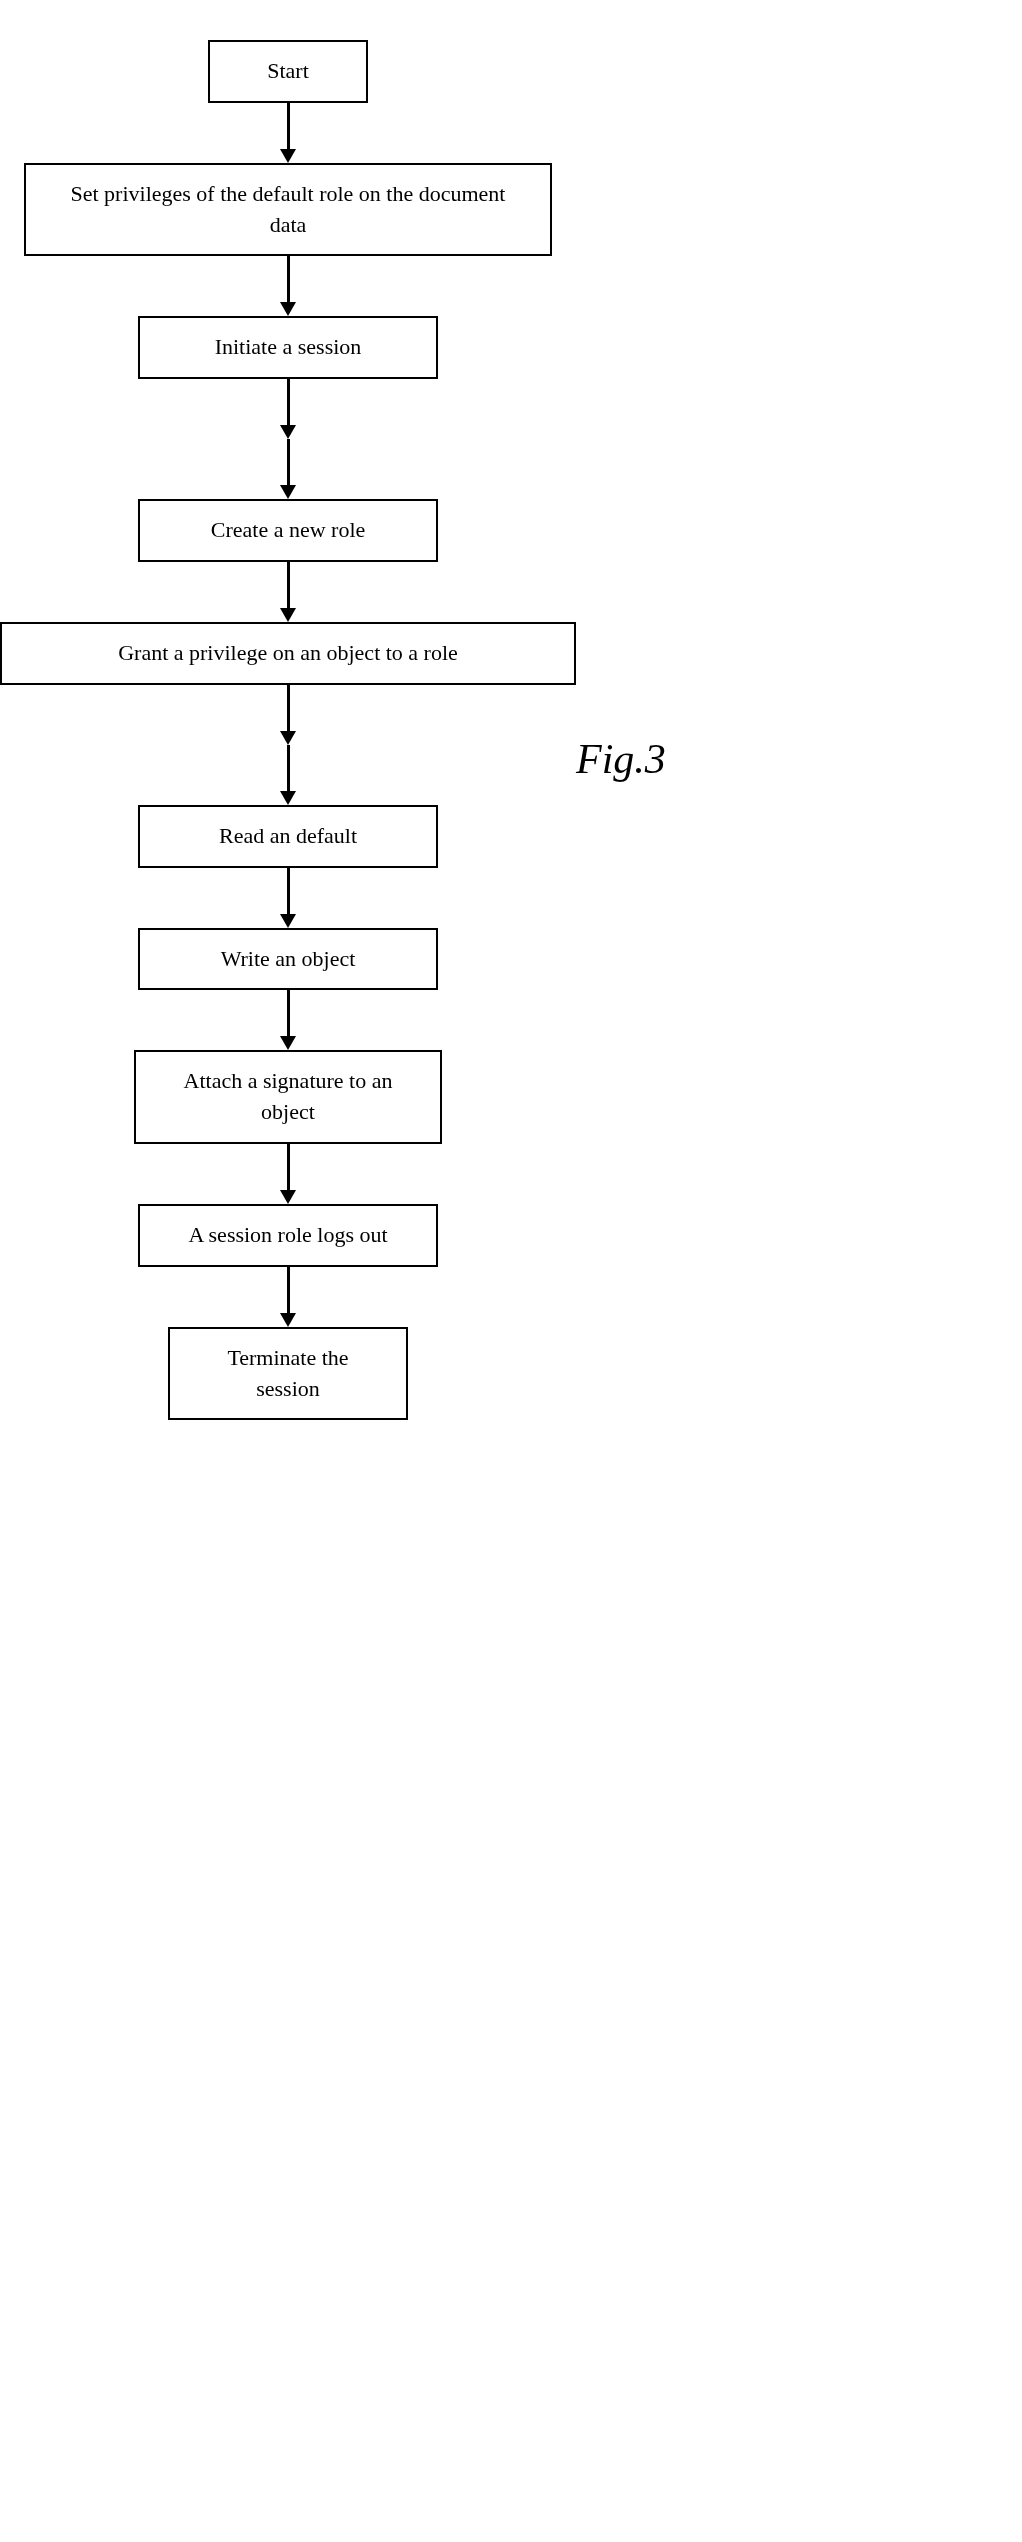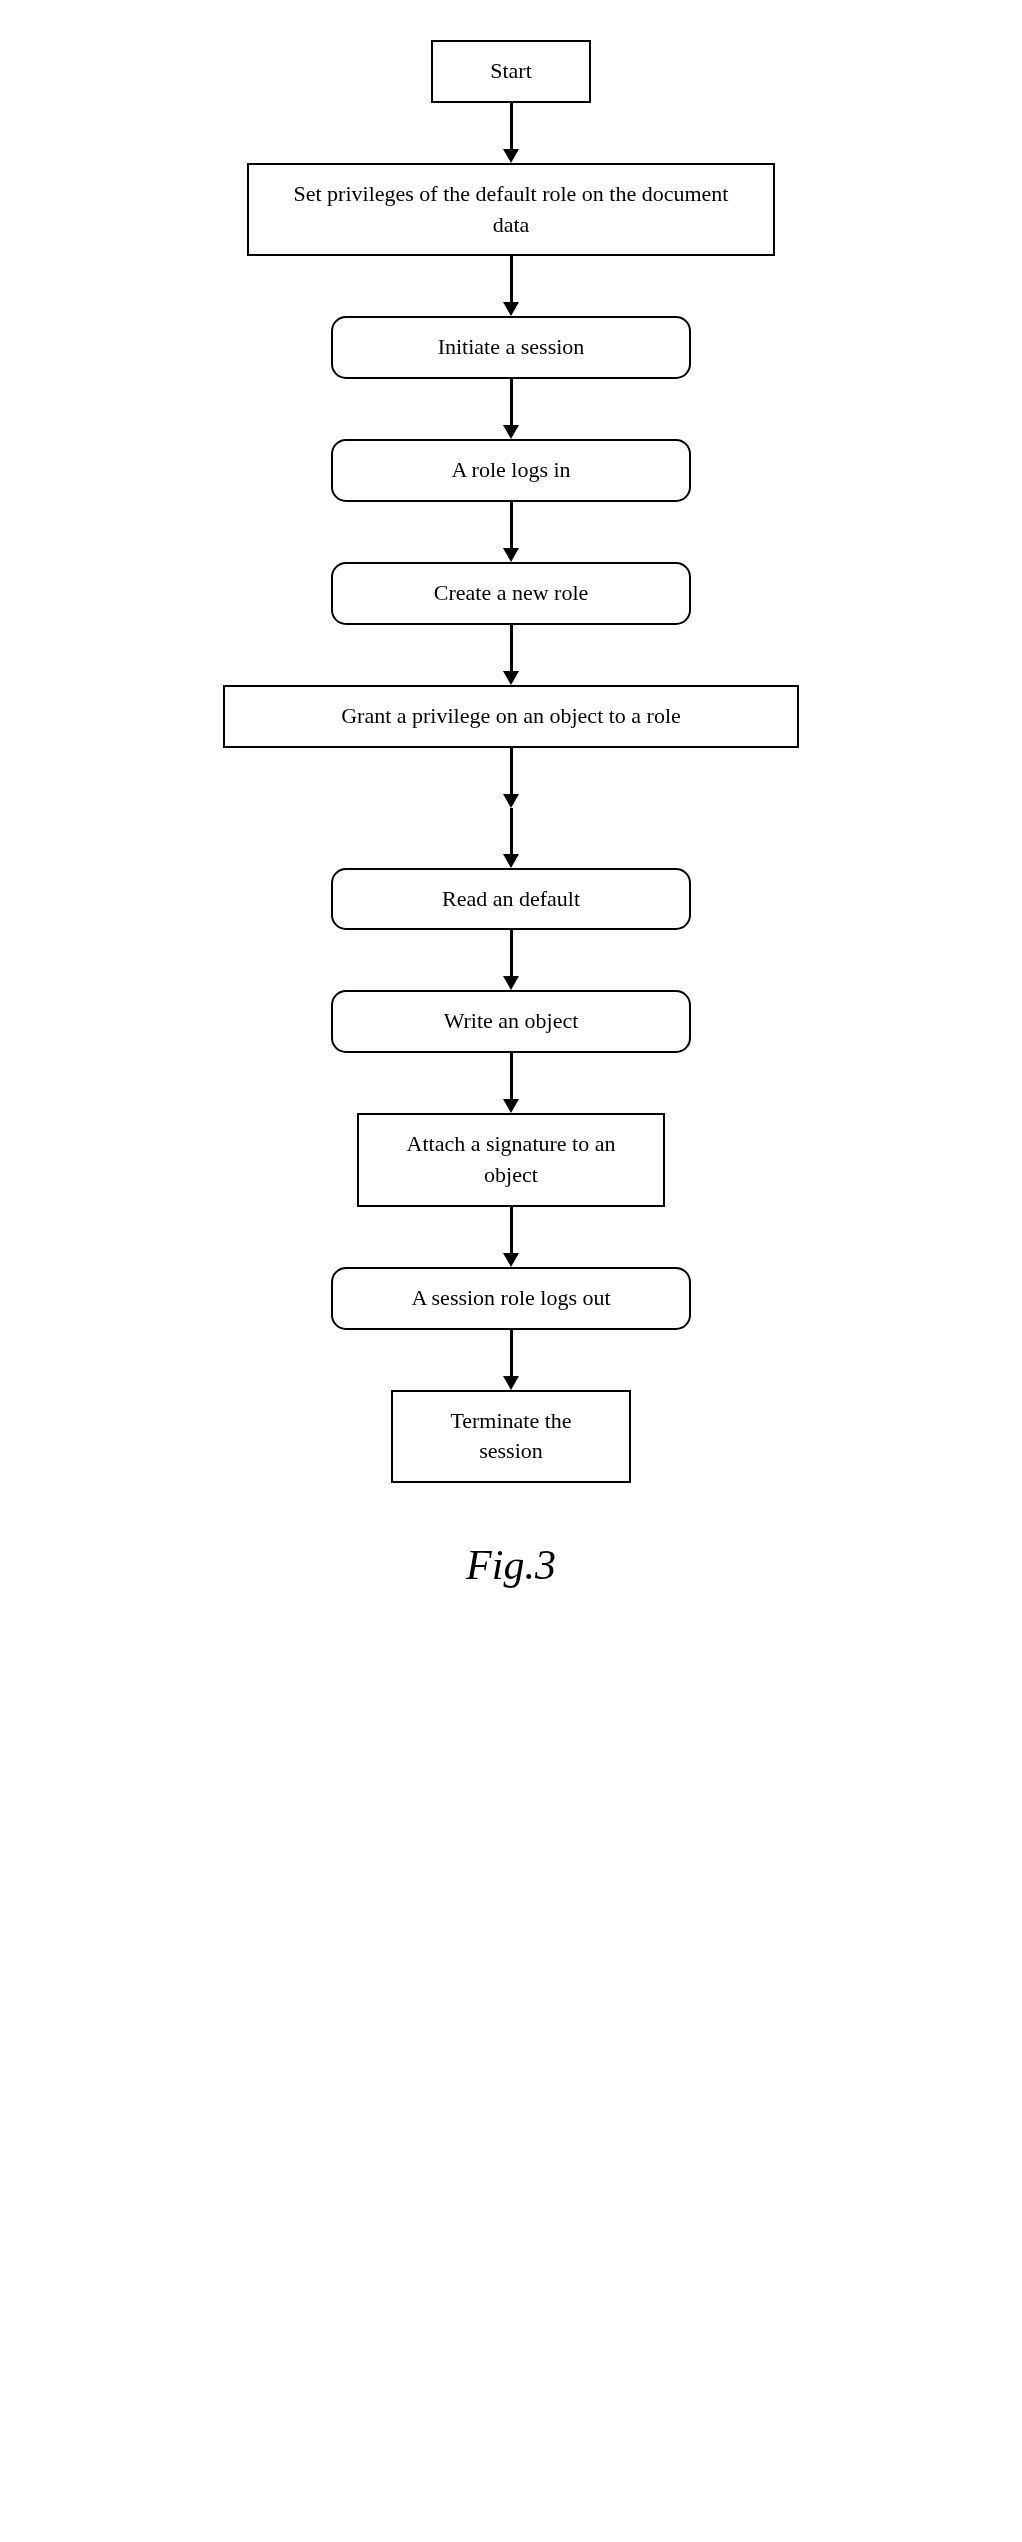--- a/index.html
+++ b/index.html
@@ -13,21 +13,20 @@
       font-family: 'Times New Roman', Times, serif;
       display: flex;
       justify-content: center;
       align-items: flex-start;
       min-height: 2542px;
       width: 1022px;
     }
 
     .diagram-container {
       display: flex;
-      flex-direction: column;
       align-items: center;
       padding: 40px 0 60px 0;
       width: 100%;
     }
 
     .flowchart {
       display: flex;
       flex-direction: column;
       align-items: center;
       position: relative;
@@ -45,22 +44,21 @@
 
     .node-start {
       width: 160px;
     }
 
     .node-wide {
       width: 528px;
     }
 
     .node-medium {
-      width: 360px;
-      border-radius: 15px;
+      width: 300px;
     }
 
     .node-large {
       width: 576px;
     }
 
     .node-sig {
       width: 308px;
     }
 
@@ -123,23 +121,20 @@
 
     <div class="node node-medium">
       <span>Initiate a session</span>
     </div>
 
     <div class="arrow">
       <div class="arrow-line"></div>
       <div class="arrow-head"></div>
     </div>
 
-    <div class="node node-medium">
-      <span>A role logs in</span>
-    </div>
 
     <div class="arrow">
       <div class="arrow-line"></div>
       <div class="arrow-head"></div>
     </div>
 
     <div class="node node-medium">
       <span>Create a new role</span>
     </div>
 

